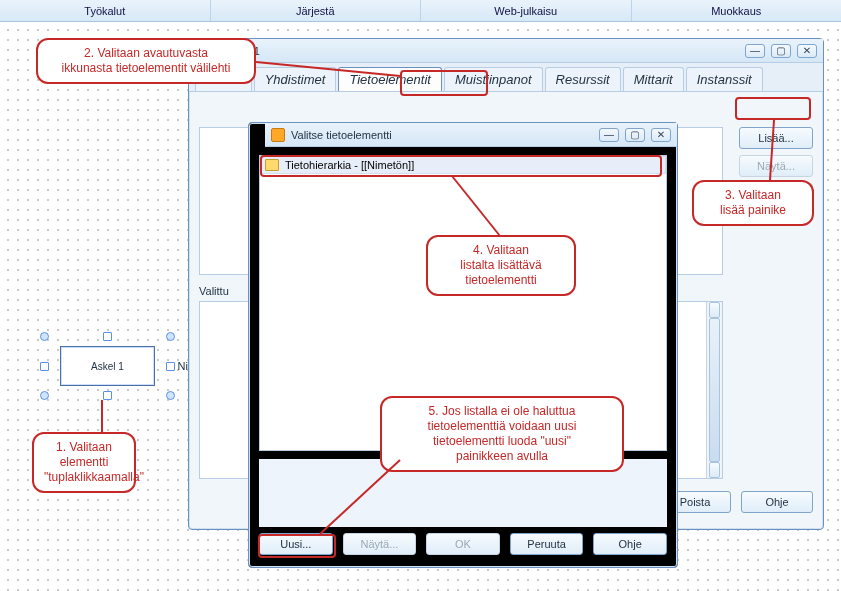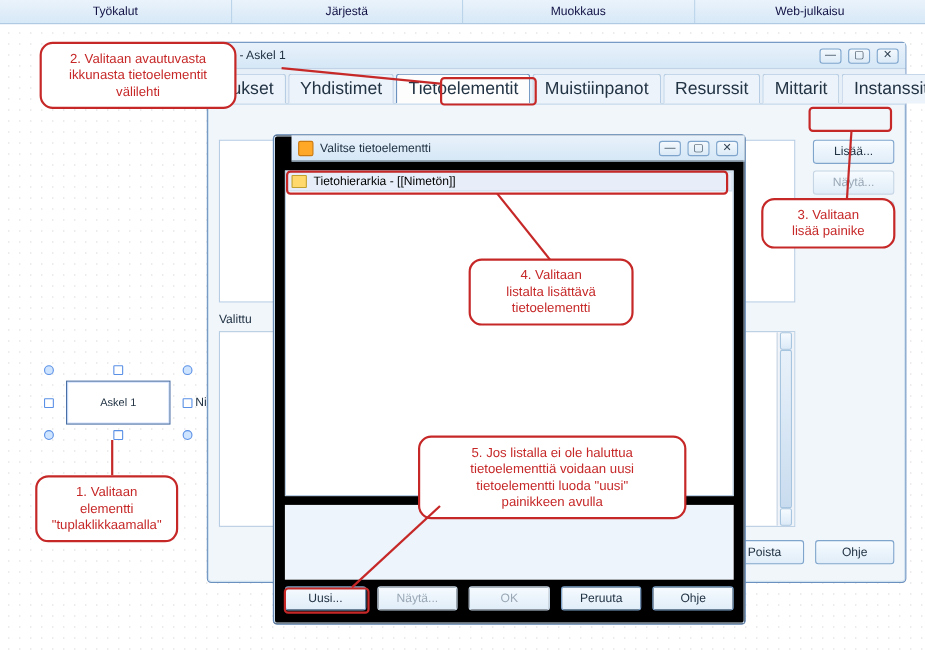--- a/index.html
+++ b/index.html
@@ -87,21 +87,22 @@
     border-bottom: 1px solid #b7cde3;
   }
   .tab {
     padding: 4px 10px;
     border: 1px solid #b7cde3;
     border-bottom: none;
     background: #edf3fa;
     margin-right: 2px;
     color: #234;
     border-radius: 3px 3px 0 0;
-    font-size: 16px;
+    font-size: 13px;
+    font-style: italic;
   }
   .tab.active {
     background: #fdfdfe;
     border-color: #6b91bf;
   }
 
   
   .sidecol {
     position: absolute;
     right: 10px; top: 88px;
@@ -224,22 +225,22 @@
   .handle.circle { border-radius:50%; background:#cfe4ff; }
 
   svg.connector { position:absolute; overflow:visible; pointer-events:none; }
 </style>
 </head>
 <body>
 
 <div class="menubar">
   <div class="mitem">Työkalut</div>
   <div class="mitem">Järjestä</div>
+  <div class="mitem">Web-julkaisu</div>
   <div class="mitem">Muokkaus</div>
-  <div class="mitem">Web-julkaisu</div>
 </div>
 
 <div class="canvas"></div>
 
 <div style="position:absolute; left:40px; top:332px; width:135px; height:68px;">
   <div class="diagram-node" style="left:20px; top:14px; width:95px; height:40px; line-height:40px;">Askel 1</div>
 
   <div class="handle circle" style="left:0; top:0;"></div>
   <div class="handle circle" style="right:0; top:0;"></div>
   <div class="handle circle" style="left:0; bottom:0;"></div>
@@ -316,21 +317,21 @@
     <div class="btn">Peruuta</div>
     <div class="btn">Ohje</div>
   </div>
 </div>
 
 <div class="hilite" style="left:400px; top:70px; width:88px; height:26px;"></div>
 <div class="hilite" style="left:735px; top:97px; width:76px; height:23px;"></div>
 <div class="hilite" style="left:260px; top:155px; width:402px; height:22px;"></div>
 <div class="hilite" style="left:258px; top:534px; width:78px; height:24px;"></div>
 
-<div class="callout" style="left:36px; top:38px; width:179px;"><span style="white-space:pre-line;">2. Valitaan avautuvasta
+<div class="callout" style="left:36px; top:38px; width:220px;"><span style="white-space:pre-line;">2. Valitaan avautuvasta
 ikkunasta tietoelementit välilehti</span></div>
 <svg class="connector" style="left:256px; top:54px;" width="150" height="30">
     <line x1="0" y1="8" x2="144" y2="22" stroke="#c62828" stroke-width="2"></line>
   </svg>
 
 <div class="callout" style="left:692px; top:180px; width:122px;"><span style="white-space:pre-line;">3. Valitaan
 lisää painike</span></div>
 <svg class="connector" style="left:760px; top:120px;" width="20" height="62">
     <line x1="10" y1="60" x2="14" y2="0" stroke="#c62828" stroke-width="2"></line>
   </svg>
@@ -343,18 +344,18 @@
   </svg>
 
 <div class="callout" style="left:380px; top:396px; width:244px;"><span style="white-space:pre-line;">5. Jos listalla ei ole haluttua
 tietoelementtiä voidaan uusi
 tietoelementti luoda "uusi"
 painikkeen avulla</span></div>
 <svg class="connector" style="left:320px; top:460px;" width="90" height="80">
     <line x1="80" y1="0" x2="0" y2="74" stroke="#c62828" stroke-width="2"></line>
   </svg>
 
-<div class="callout" style="left:32px; top:432px; width:130px;"><span style="white-space:pre-line;">1. Valitaan
+<div class="callout" style="left:32px; top:432px; width:104px;"><span style="white-space:pre-line;">1. Valitaan
 elementti
 "tuplaklikkaamalla"</span></div>
 <svg class="connector" style="left:96px; top:400px;" width="12" height="34">
     <line x1="6" y1="32" x2="6" y2="0" stroke="#c62828" stroke-width="2"></line>
   </svg>
 
 </body></html>

